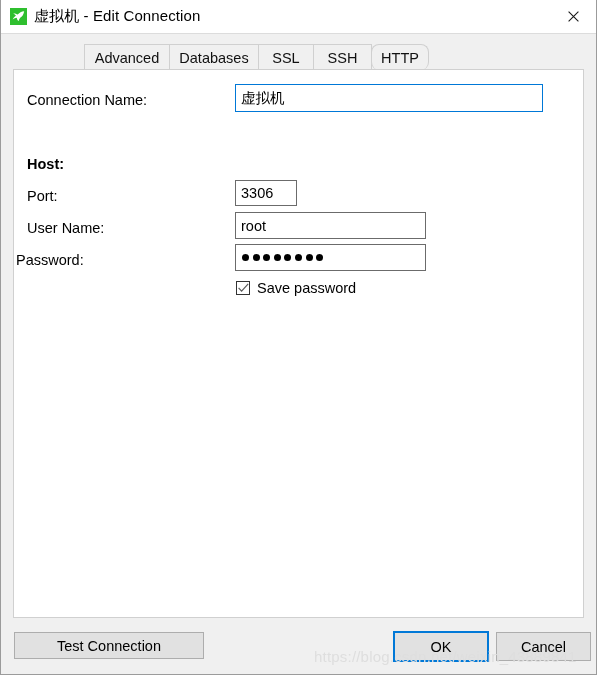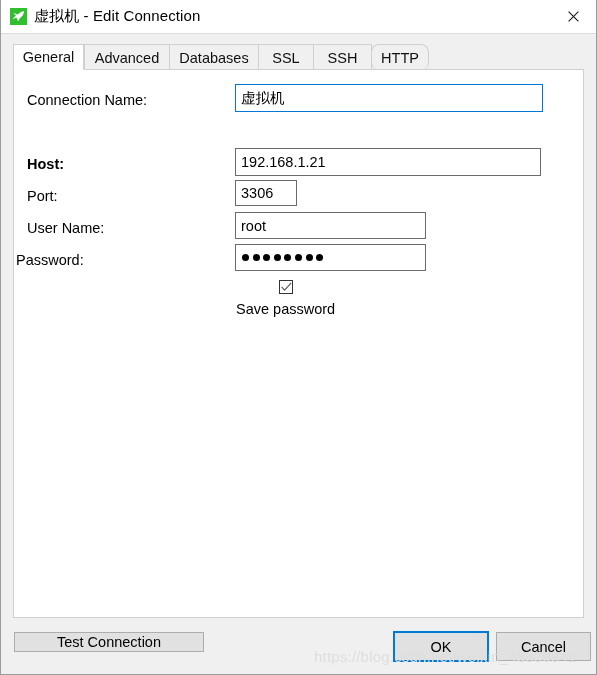--- a/index.html
+++ b/index.html
@@ -141,21 +141,20 @@
     border-radius: 50%;
     background: #000000;
   }
 
   
   #save-password-row {
     position: absolute;
     display: flex;
     align-items: center;
     gap: 7px;
-    flex-direction: column;
   }
   #save-password-box {
     width: 14px; height: 14px;
     box-sizing: border-box;
     background: #ffffff;
     border: 1px solid #333333;
     position: relative;
     cursor: pointer;
     flex: none;
   }
@@ -219,23 +218,20 @@
     </div>
     <div id="title-text">虚拟机 - Edit Connection</div>
     <button id="close-button">
       <svg width="11" height="11" viewBox="0 0 11 11">
         <path d="M0.6 0.6 L10.4 10.4 M10.4 0.6 L0.6 10.4" stroke="#1a1a1a" stroke-width="1.1" fill="none"></path>
       </svg>
     </button>
   </div>
 
   <div id="tabstrip">
-    <div class="tab active" style="left:0px; width:71px;">
-      <span>General</span>
-    </div>
     <div class="tab" style="left:71px; width:86px;">
       <span>Advanced</span>
     </div>
     <div class="tab" style="left:156px; width:90px;">
       <span>Databases</span>
     </div>
     <div class="tab" style="left:245px; width:56px;">
       <span>SSL</span>
     </div>
     <div class="tab" style="left:300px; width:59px;">
@@ -245,21 +241,20 @@
       <span>HTTP</span>
     </div>
   </div>
 
   <div id="content-panel">
 
     <div class="field-label" style="left:13px; top:21px;">Connection Name:</div>
     <input class="text-input focused" type="text" style="left: 221px; top: 14px; width: 308px; height: 28px;" value="虚拟机">
 
     <div class="field-label" style="left:13px; top:85px;font-weight:bold;">Host:</div>
-    <input class="text-input" type="text" style="left: 221px; top: 78px; width: 306px; height: 28px;" value="192.168.1.21">
 
     <div class="field-label" style="left:13px; top:117px;">Port:</div>
     <input class="text-input" type="text" style="left: 221px; top: 110px; width: 62px; height: 26px;" value="3306">
 
     <div class="field-label" style="left:13px; top:149px;">User Name:</div>
     <input class="text-input" type="text" style="left: 221px; top: 142px; width: 191px; height: 27px;" value="root">
 
     <div class="field-label" style="left:2px; top:181px;">Password:</div>
     <div class="text-input" style="left:221px; top:174px; width:191px; height:27px;"></div>
     <div id="password-dots" style="left:228px; top:174px; height:27px;">
@@ -278,20 +273,20 @@
         <svg width="11" height="10" viewBox="0 0 11 10">
           <path d="M0.6 4.8 L3.6 8.2 L10.2 0.8" stroke="#5a5a5a" stroke-width="1.2" fill="none"></path>
         </svg>
       </span>
       <span id="save-password-label">Save password</span>
     </div>
 
   </div>
 
   <div id="buttonbar">
-    <button class="dlg-button" style="left:13px; top:12px; width:190px; height:20px;">Test Connection</button>
+    <button class="dlg-button" style="left:13px; top:12px; width:190px; height:27px;">Test Connection</button>
     <button class="dlg-button default" style="left:392px; top:11px; width:96px; height:31px;">OK</button>
     <button class="dlg-button" style="left:495px; top:12px; width:95px; height:29px;">Cancel</button>
   </div>
 
   <div id="watermark">https://blog.csdn.net/weixin_43889841</div>
 
 </div>
 
 </body></html>

